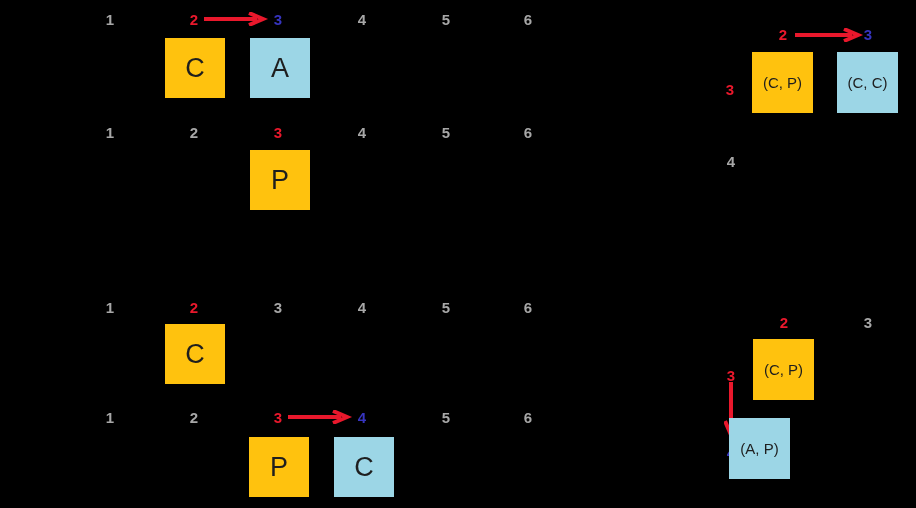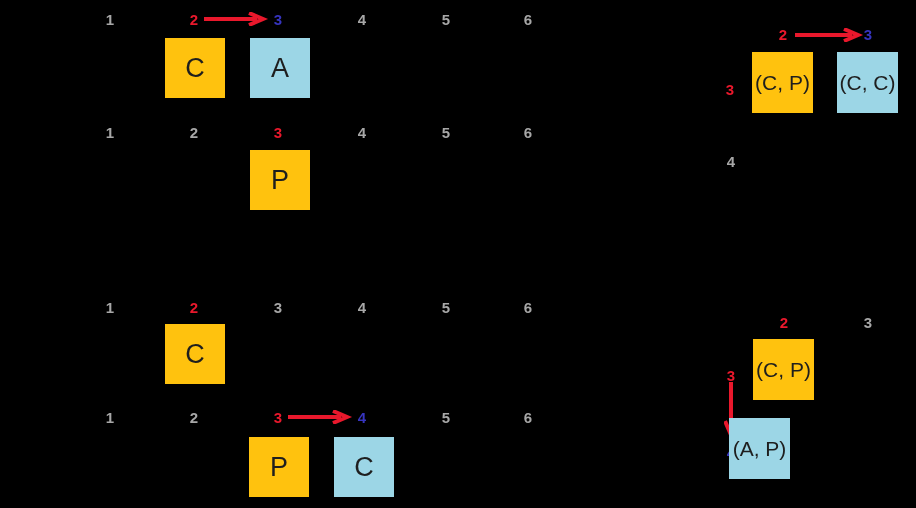--- a/index.html
+++ b/index.html
@@ -29,21 +29,21 @@
     height: 60px;
     display: flex;
     align-items: center;
     justify-content: center;
     color: var(--box-text, #1E1E1E);
   }
   .box.pair { width: 61px; height: 61px; }
   .bg-yellow { background: var(--box-yellow, #FFC20E); }
   .bg-blue   { background: var(--box-blue, #9CD6E6); }
   .letter { font-size: 27px; line-height: 1; }
-  .tuple  { font-size: 21px; line-height: 1; }
+  .tuple  { font-size: 15px; line-height: 1; }
   .arrow { position: absolute; }
   .arrow line, .arrow polyline {
     stroke: var(--pointer-red, #E9182C);
     stroke-width: 4;
     fill: none;
   }
 </style>
 </head>
 <body>
 

